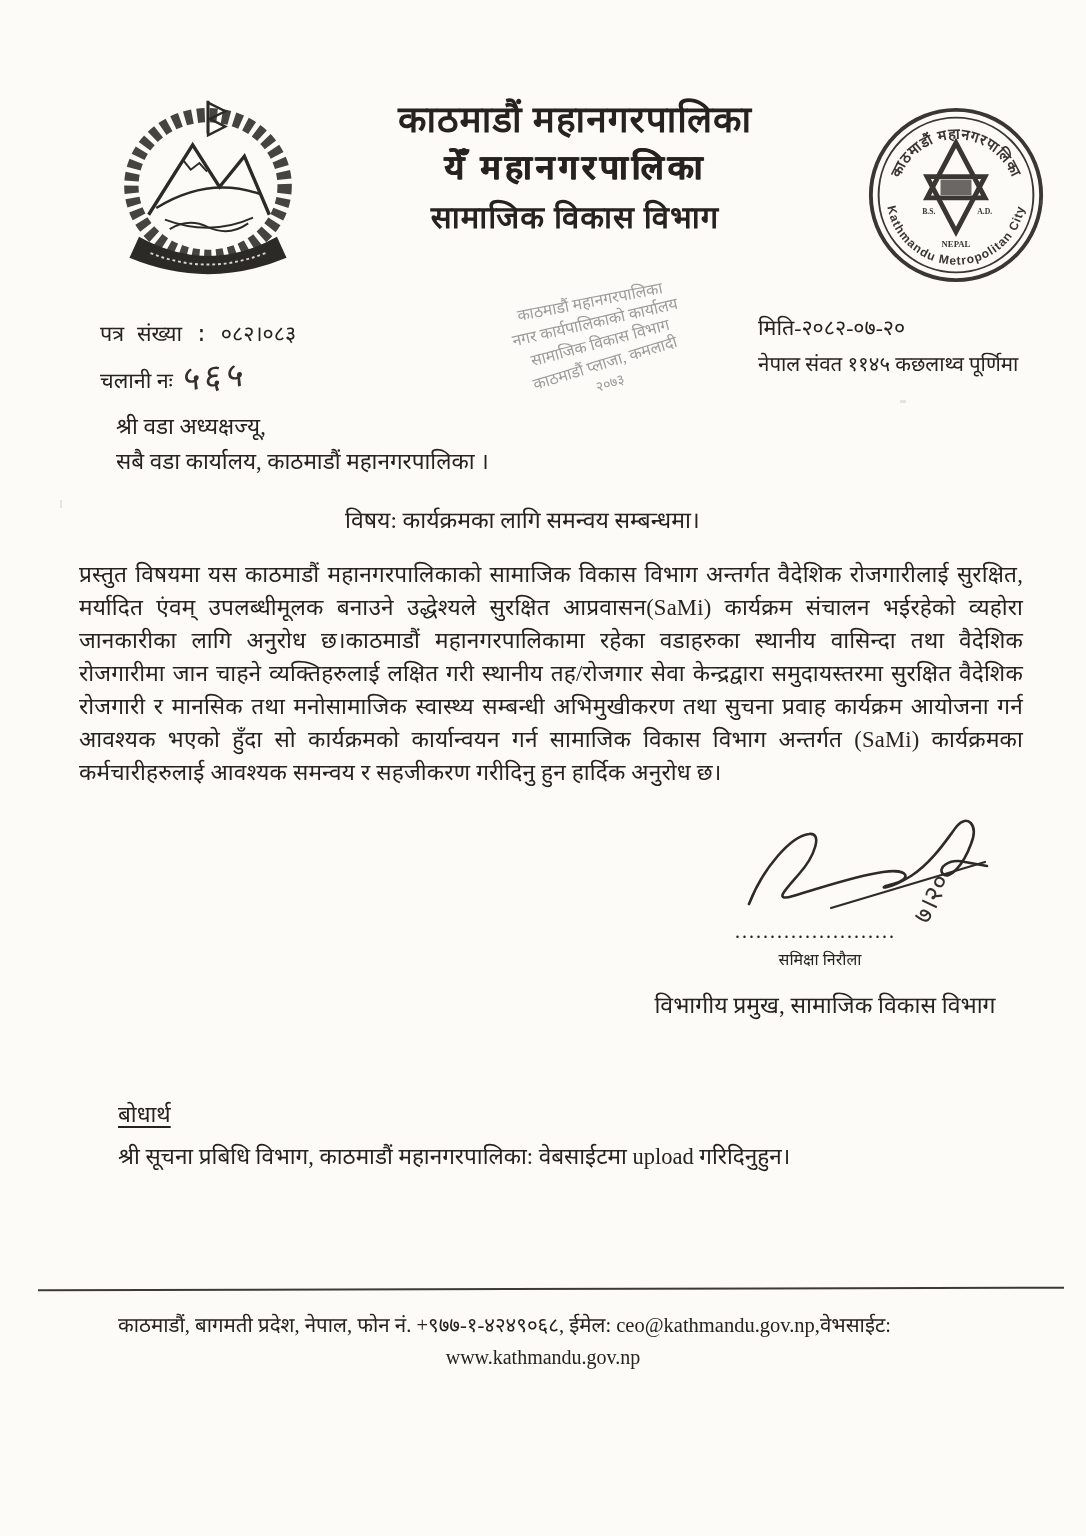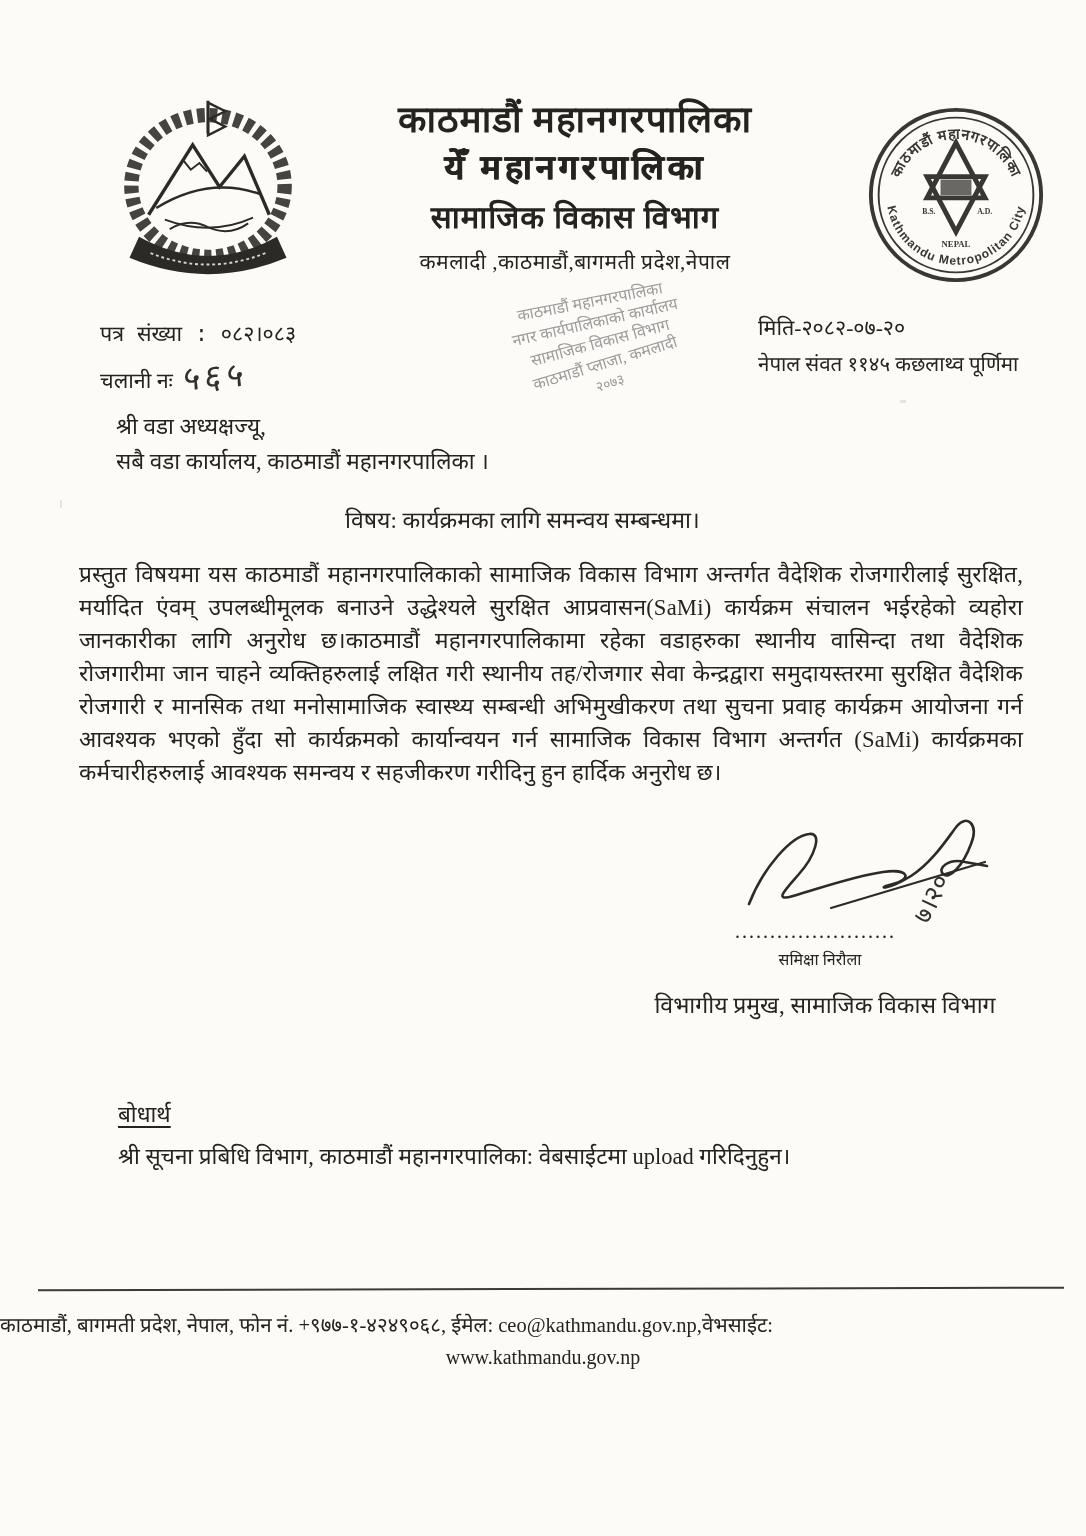--- a/index.html
+++ b/index.html
@@ -81,21 +81,21 @@
   
   .cc-head { left:118px; top:1098px; font-size:22.5px; text-decoration:underline; text-underline-offset:4px; }
   .cc-line { left:118px; top:1140px; font-size:22.5px; width:880px; }
 
   
   .footer-rule {
     left:38px; top:1288px; width:1026px; height:0;
     border-top:2.5px solid #3d3a36;
     transform:rotate(-0.15deg);
   }
-  .footer1 { left:0; top:1310px; width:1009px; font-size:20.5px; }
+  .footer1 { left:0; top:1310px; width:1009px; text-align:center; font-size:20.5px; }
   .footer2 { left:0; top:1346px; width:1086px; text-align:center; font-size:20px;
              font-family:"Liberation Serif","DejaVu Serif",serif; }
 
   
   .speck { position:absolute; background:rgba(120,120,120,.18); }
 </style>
 </head>
 <body>
 
 <div class="abs emblem-left">
@@ -139,21 +139,20 @@
     <text x="57" y="112" font-size="8" fill="#3a3733" font-weight="bold">B.S.</text>
     <text x="114" y="112" font-size="8" fill="#3a3733" font-weight="bold">A.D.</text>
     <text x="92" y="146" font-size="9" fill="#3a3733" font-weight="bold" text-anchor="middle">NEPAL</text>
   </svg>
 </div>
 
 <div class="abs head-center">
   <div class="title-main">काठमाडौं महानगरपालिका</div>
   <div class="title-ranjana">येँ महानगरपालिका</div>
   <div class="title-dept">सामाजिक विकास विभाग</div>
-  <div class="title-addr">कमलादी ,काठमाडौं,बागमती प्रदेश,नेपाल</div>
 </div>
 
 <div class="abs stamp">
   <div class="s0">काठमाडौं महानगरपालिका</div>
   <div class="s1">नगर कार्यपालिकाको कार्यालय</div>
   <div class="s2">सामाजिक विकास विभाग</div>
   <div class="s3">काठमाडौं प्लाजा, कमलादी</div>
   <div class="s4">२०७३</div>
 </div>
 

